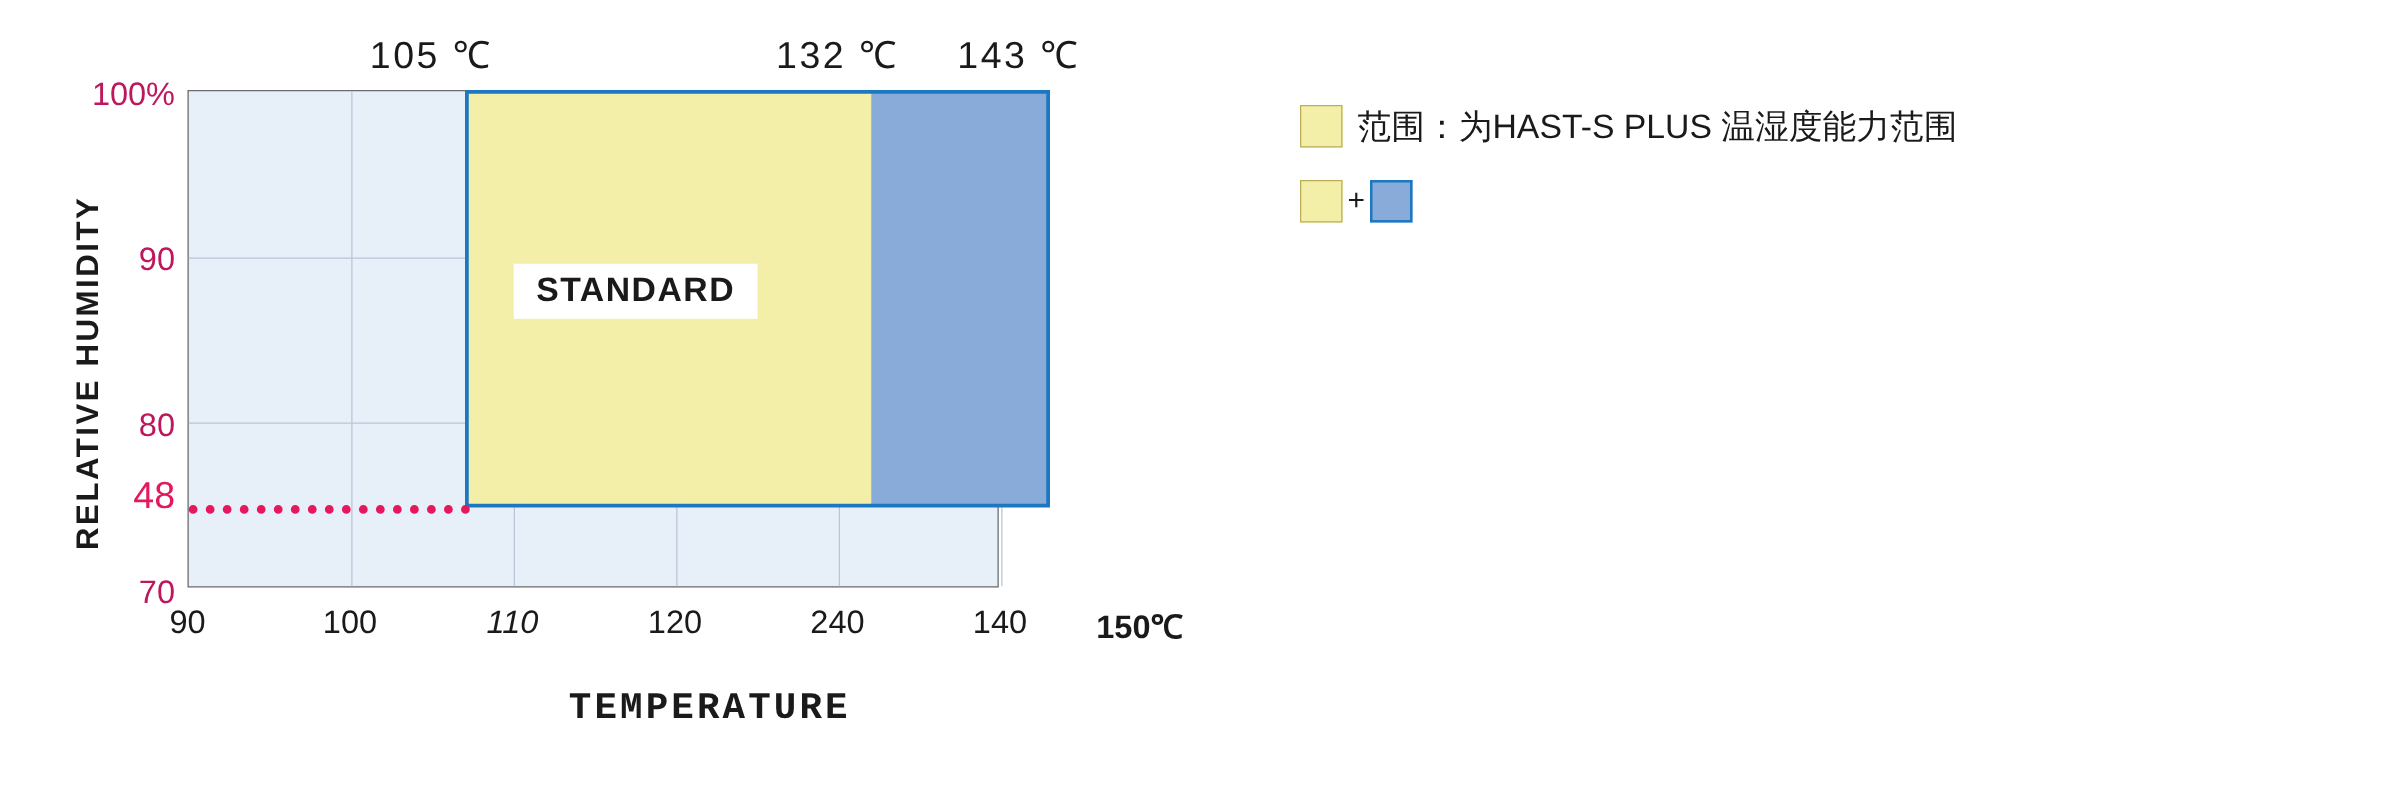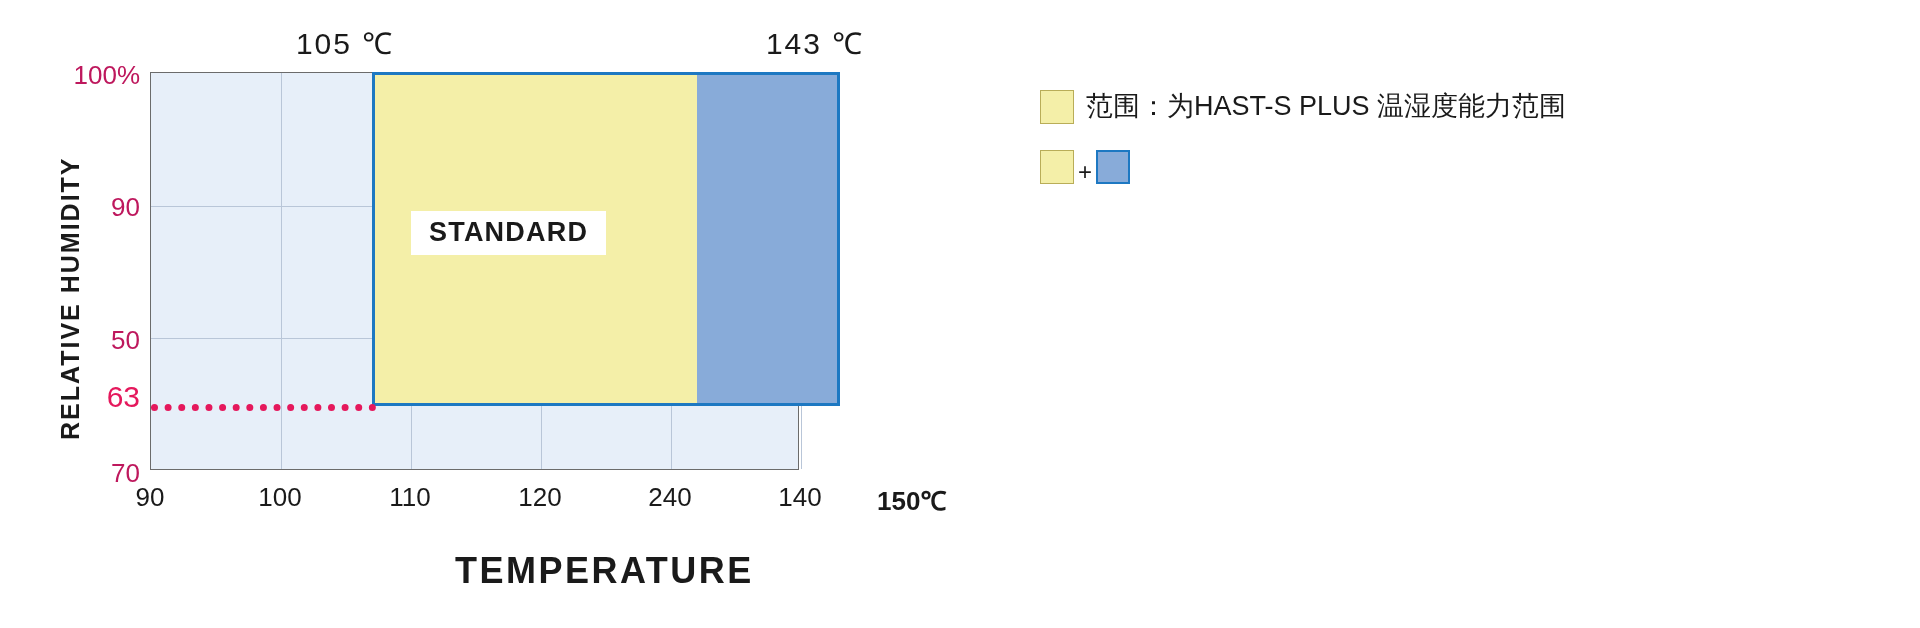--- a/index.html
+++ b/index.html
@@ -127,26 +127,26 @@
     font-size: 30px;
     color: #1a1a1a;
     white-space: nowrap;
     text-align: center;
     letter-spacing: 2px;
     font-family: "Liberation Sans", sans-serif;
   }
 
   .axis-title-x {
     position: absolute;
-    font-size: 36px;
+    font-size: 30px;
     font-weight: bold;
     letter-spacing: 2.5px;
     color: #1a1a1a;
     white-space: nowrap;
-    font-family: Liberation Sans, sans-serif;
+    font-family: Liberation Mono, monospace;
   }
   .axis-title-y {
     position: absolute;
     font-size: 25px;
     font-weight: bold;
     letter-spacing: 2px;
     color: #1a1a1a;
     white-space: nowrap;
     transform-origin: 0 0;
     transform: rotate(-90deg);
@@ -155,21 +155,21 @@
 
   
   .legend {
     position: absolute;
     left: 1040px;
     top: 78px;
     width: 840px;
   }
   .legend-row {
     display: flex;
-    align-items: flex-end;
+    align-items: center;
     height: 46px;
     margin-bottom: 14px;
   }
   .swatch {
     width: 34px;
     height: 34px;
     box-sizing: border-box;
     flex: none;
   }
   .swatch-yellow {
@@ -196,30 +196,31 @@
   }
 </style>
 </head>
 <body>
 
 <div id="root">
 
   <div class="chart-region">
 
     <div class="top-label" style="left:255px; top:22px; width:180px;">105 ℃</div>
+    <div class="top-label" style="left:580px; top:22px; width:180px;">132 ℃</div>
     <div class="top-label" style="left:725px; top:22px; width:180px;">143 ℃</div>
 
     <div class="axis-title-y" style="left:56px; top:440px;">RELATIVE HUMIDITY</div>
 
     <div class="ytick" style="left:20px; top:60px; width:120px;">100%</div>
     <div class="ytick" style="left:20px; top:192px; width:120px;">90</div>
-    <div class="ytick" style="left:20px; top:325px; width:120px;">50</div>
+    <div class="ytick" style="left:20px; top:325px; width:120px;">80</div>
     <div class="ytick" style="left:20px; top:458px; width:120px;">70</div>
 
-    <div class="threshold-value" style="left:20px; top:380px; width:120px;">63</div>
+    <div class="threshold-value" style="left:20px; top:380px; width:120px;">48</div>
 
     <div class="plot-area">
 
       <div class="gridline-v" style="left:130px;"></div>
       <div class="gridline-v" style="left:260px;"></div>
       <div class="gridline-v" style="left:390px;"></div>
       <div class="gridline-v" style="left:520px;"></div>
       <div class="gridline-v" style="left:650px;"></div>
 
       <div class="gridline-h" style="top:133px;"></div>
@@ -231,21 +232,21 @@
 
       <div class="range-outline" style="left:221px; top:-1px; width:468px; height:334px;"></div>
 
       <div class="standard-label" style="left:260px; top:138px;">STANDARD</div>
 
       <div class="threshold-line" style="left:0px; top:331px; width:225px;"></div>
     </div>
 
     <div class="xtick" style="left:100px; top:482px; width:100px;">90</div>
     <div class="xtick" style="left:230px; top:482px; width:100px;">100</div>
-    <div class="xtick" style="left:360px; top:482px; width:100px;">110</div>
+    <div class="xtick" style="left:360px; top:482px; width:100px;font-style:italic;">110</div>
     <div class="xtick" style="left:490px; top:482px; width:100px;">120</div>
     <div class="xtick" style="left:620px; top:482px; width:100px;">240</div>
     <div class="xtick" style="left:750px; top:482px; width:100px;">140</div>
     <div class="xtick" style="left:877px; top:482px; width:110px; text-align:left;font-weight:bold;">150℃</div>
 
     <div class="axis-title-x" style="left:455px; top:550px;">TEMPERATURE</div>
   </div>
 
   <div class="legend">
 

